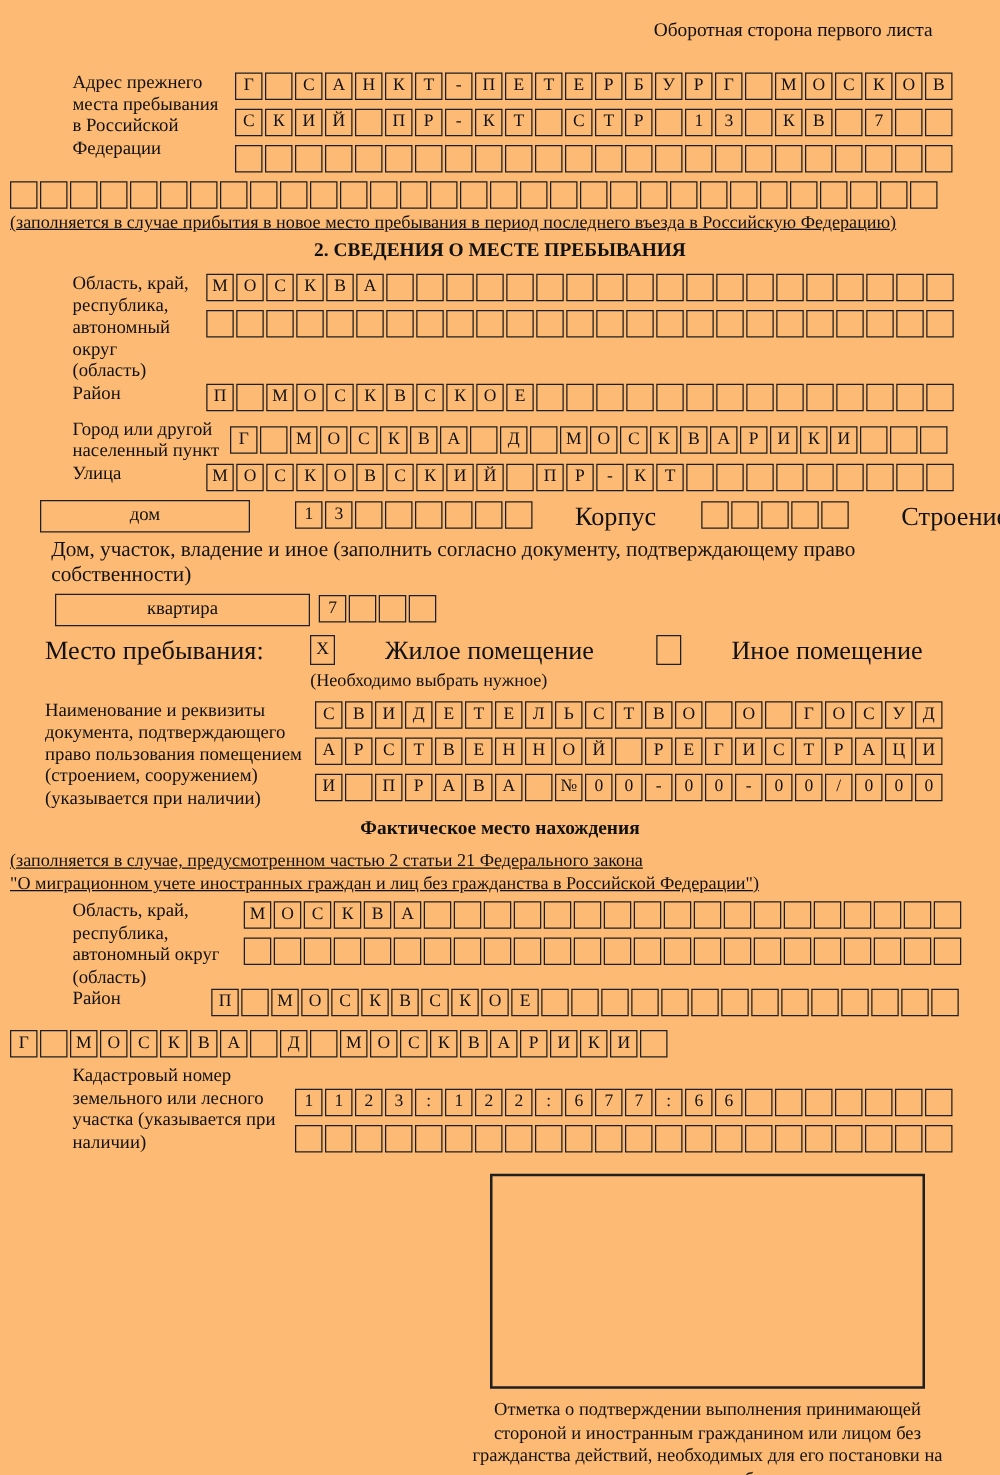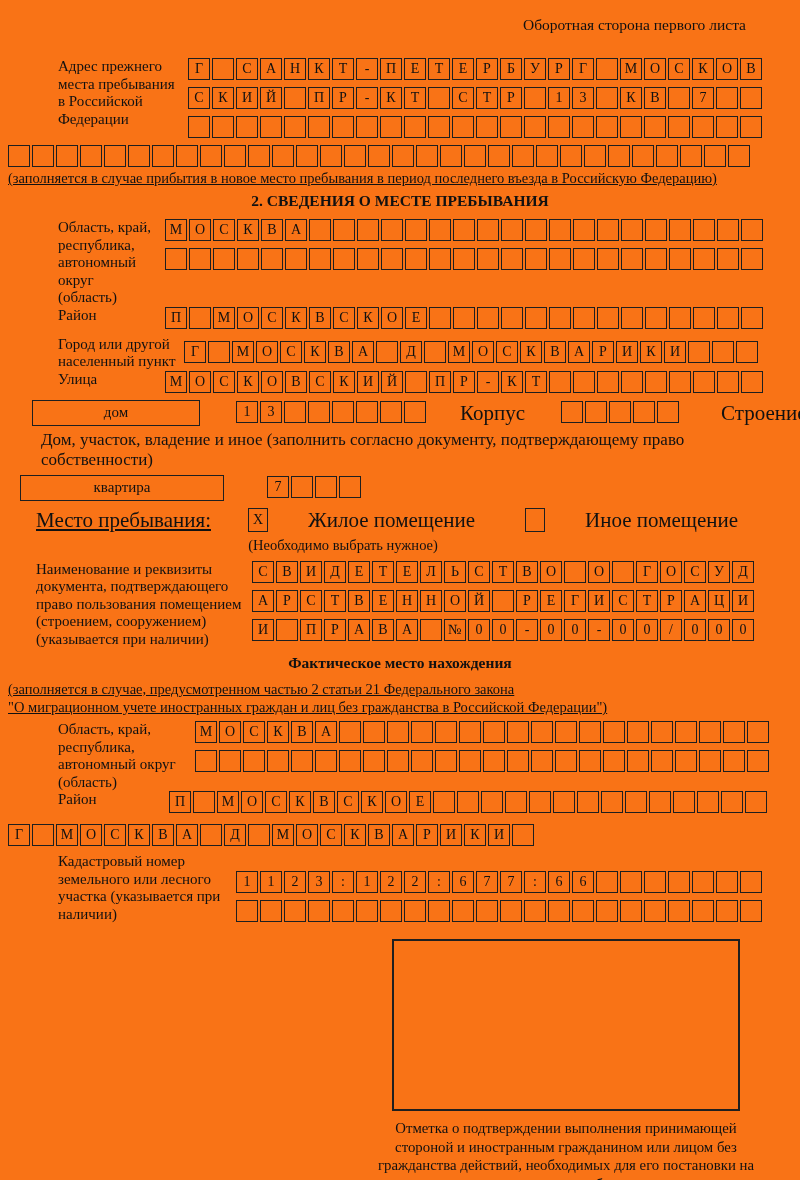--- a/index.html
+++ b/index.html
@@ -1,19 +1,19 @@
 <!DOCTYPE html>
 <html lang="ru"><head>
 <meta charset="utf-8">
 <style>
   * { box-sizing: border-box; }
   html,body { margin:0; padding:0; background:#fff; }
   .page {
     width:800px; height:1180px; overflow:hidden; position:relative;
-    padding:16px 8px 0 8px; background:#f97316; color:#111;
+    padding:16px 8px 0 8px; background:#fdba74; color:#111;
     font-family:"Liberation Serif","DejaVu Serif",serif;
   }
   .hdr { text-align:right; font-size:15.5px; padding-right:46px; margin-bottom:24px; }
   .frow { display:flex; align-items:flex-start; }
   .lbl { font-size:15px; line-height:17.5px; flex:0 0 auto; }
   .boxrow { display:flex; margin-bottom:7px; flex:0 0 auto; }
   .cbox {
     flex:0 0 auto; width:22px; height:22px; border:1.6px solid #1f1f1f;
     margin-right:2px; text-align:center; font-size:14px; line-height:19px;
   }
@@ -335,32 +335,32 @@
     <div class="inline-lbl" style="margin:0 8px 0 12px;">Строение</div>
     <div class="boxrow" style="margin:1px 0 0 0;">
         <span class="cbox">1</span>
         <span class="cbox"></span>
         <span class="cbox"></span>
         <span class="cbox"></span>
       </div>
   </div>
   <div class="note-l">Дом, участок, владение и иное (заполнить согласно документу, подтверждающему право собственности)</div>
 
-  <div class="frow" style="margin-left:12px;margin-bottom:6px;gap:36px;">
+  <div class="frow" style="margin-left:36px;margin-bottom:6px;">
     <div class="wbox" style="width:204px;">квартира</div>
     <div class="boxrow" style="margin:1px 0 0 7px;">
         <span class="cbox">7</span>
         <span class="cbox"></span>
         <span class="cbox"></span>
         <span class="cbox"></span>
       </div>
   </div>
 
   <div class="frow mb4" style="margin-left:28px;align-items:center;">
-    <span class="inline-lbl" style="margin-right:9px;text-decoration:underline;">Место пребывания:</span>
+    <span class="inline-lbl" style="margin-right:9px;">Место пребывания:</span>
     <span class="ckb">X</span>
     <span class="inline-lbl" style="margin-left:12px;margin-right:22px;">Жилое помещение</span>
     <span class="ckb"></span>
     <span class="inline-lbl" style="margin-left:12px;margin-right:38px;">Иное помещение</span>
     <span class="ckb"></span>
     <span class="inline-lbl" style="margin-left:26px;">Организация</span>
   </div>
   <div style="width:320px;margin-left:175px;text-align:center;font-size:14.5px;margin-bottom:7px;">(Необходимо выбрать нужное)</div>
 
   <div class="frow" style="margin-bottom:4px;">

